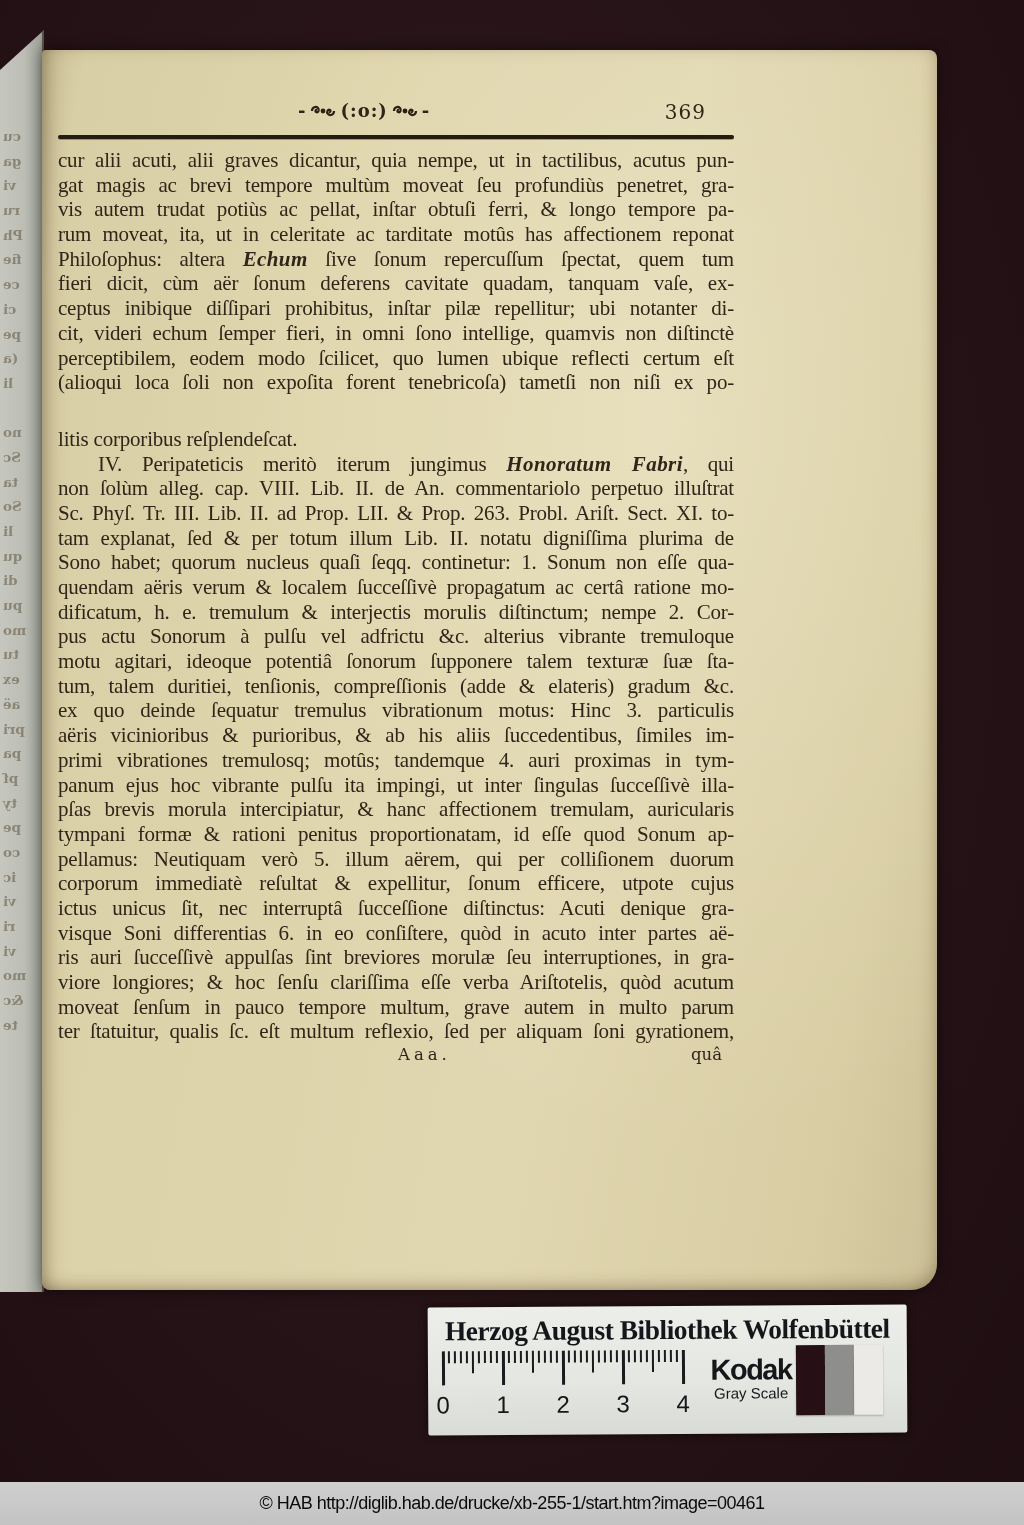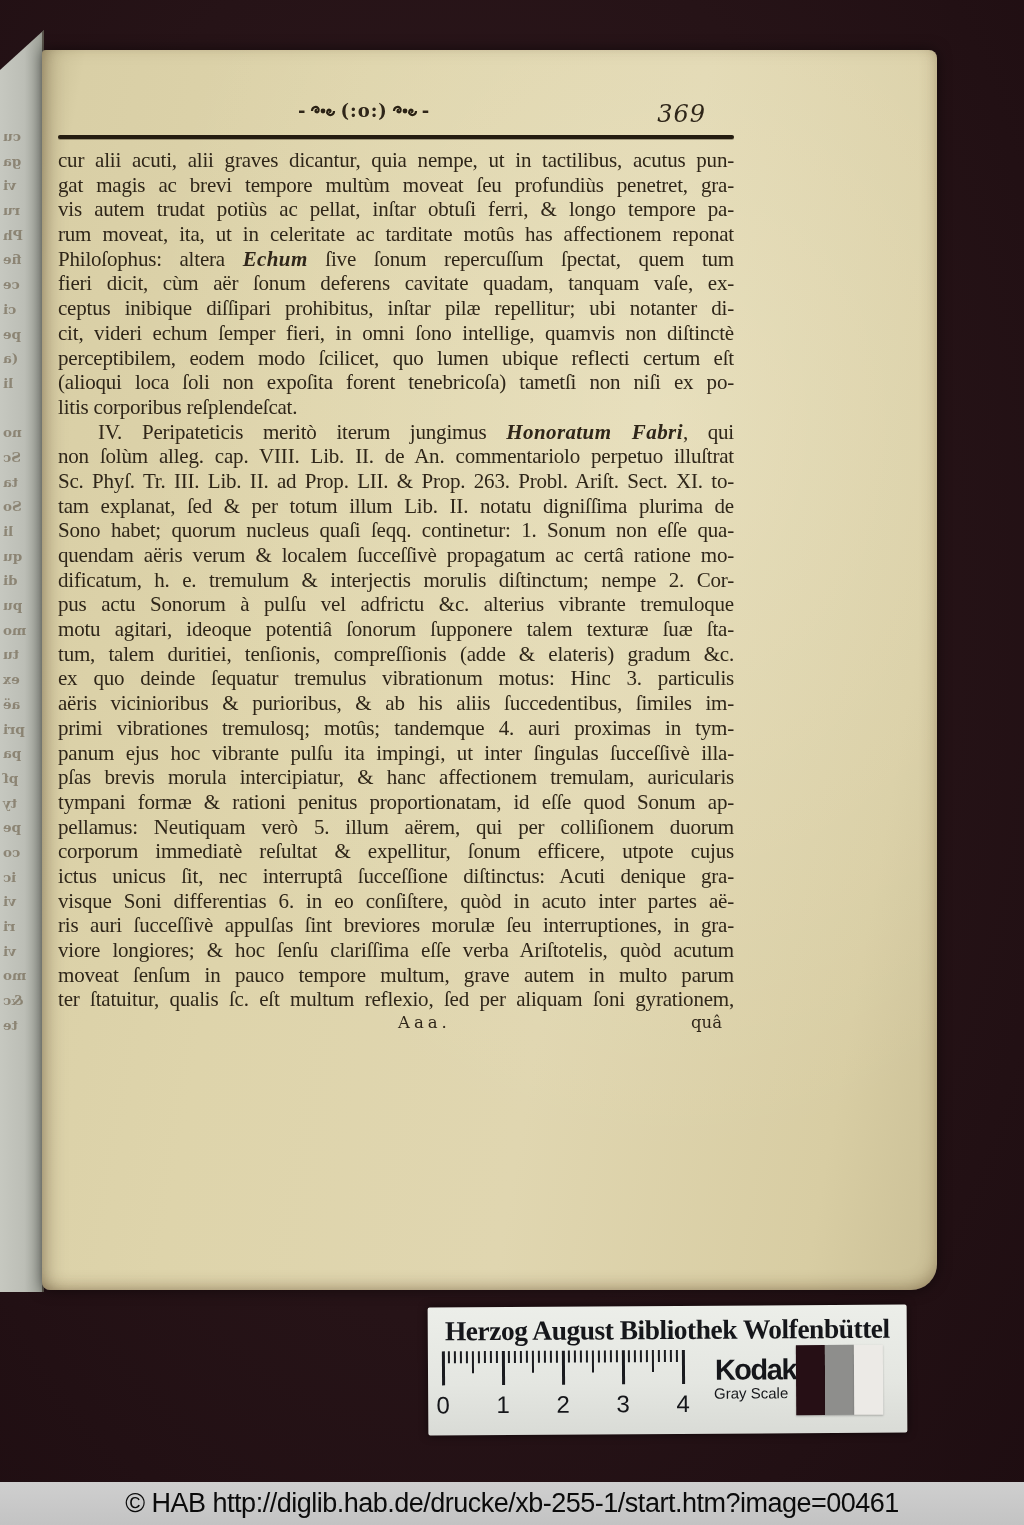--- a/index.html
+++ b/index.html
@@ -24,31 +24,31 @@
           linear-gradient(100deg,#c9bf96 0%,#d9cfa6 4%,#ded4ab 30%,#e0d6b0 60%,#d8cda3 88%,#cbc097 100%);
         border-radius:4px 8px 26px 8px;
         box-shadow:inset 12px 0 22px -12px rgba(60,40,20,.55), inset -6px -8px 18px -8px rgba(90,65,35,.45), 0 0 14px rgba(0,0,0,.5);
         color:#2f2619;}
   .page-inner{position:absolute;left:16px;top:0;width:676px;}
 
   .page-header{position:relative;height:34px;margin-top:48px;}
   .ornament{position:absolute;left:240px;top:2px;display:flex;align-items:center;gap:4px;
             font-weight:bold;font-size:18px;letter-spacing:1px;}
   .ornament .dash{font-weight:bold;}
-  .page-number{position:absolute;right:28px;top:2px;font-style:italic;font-size:24px;letter-spacing:1px;}
+  .page-number{position:absolute;right:28px;top:2px;font-size:20px;letter-spacing:1px;}
   .header-rule{height:4px;background:#241c10;border-radius:2px;margin-top:3px;
                box-shadow:0 1px 0 rgba(36,28,16,.35);}
 
   .body-text{margin-top:9px;}
   .bline{height:24.7px;line-height:24.7px;font-size:21px;letter-spacing:-0.2px;
          text-align:justify;text-align-last:justify;overflow:hidden;white-space:nowrap;
          display:flex;justify-content:space-between;font-family:Liberation Serif, serif;}
   .bline span{white-space:pre;}
   .bline{display:block;}
-  .bline.nj{text-align-last:left;}
+  .bline.nj{text-align-last:left;margin-top:32px;}
   .bline.indent{padding-left:40px;}
   .it{font-style:italic;font-weight:bold;letter-spacing:.4px;}
 
   .sig-row{position:relative;height:26px;margin-top:1px;font-size:16.5px;}
   .signature{position:absolute;left:340px;letter-spacing:4px;}
   .catchword{position:absolute;right:12px;}
 
   
   .kodak-card{position:absolute;left:428px;top:1306px;width:479px;height:128px;
               background:linear-gradient(180deg,#eceee9 0%,#e4e6e1 60%,#d9dbd6 100%);
@@ -61,30 +61,30 @@
   .ticks{position:absolute;left:0;top:0;height:46px;width:100%;}
   .ticks i{position:absolute;top:0;width:2px;background:#1a1b1f;display:block;}
   .ticks i.t1{height:12px;}
   .ticks i.t2{height:22px;}
   .ticks i.t3{height:34px;width:2.5px;}
   .nums{position:absolute;left:0;top:40px;height:30px;width:100%;
         font-family:"Liberation Sans",sans-serif;font-size:24px;}
   .nums span{position:absolute;transform:translateX(-50%);}
   .kodak-brand{position:absolute;left:278px;top:8px;width:90px;text-align:center;
                font-family:"Liberation Sans",sans-serif;}
-  .kodak-logo{font-weight:bold;font-size:29px;letter-spacing:-1.5px;text-align:right;}
+  .kodak-logo{font-weight:bold;font-size:29px;letter-spacing:-1.5px;}
   .gray-scale-label{font-size:15px;margin-top:-2px;}
   .patches{position:absolute;left:368px;top:0;display:flex;height:70px;}
   .patches div{width:29px;height:70px;box-shadow:0 1px 2px rgba(0,0,0,.25);}
 
   
   .caption-bar{position:absolute;left:0;bottom:0;width:100%;height:43px;
                background:linear-gradient(180deg,#cfcfcf,#c3c3c3);
                display:flex;align-items:center;justify-content:center;}
-  .caption-bar span{font-family:"Liberation Sans",sans-serif;font-size:27px;color:#0b0b0b;
+  .caption-bar span{font-family:"Liberation Sans",sans-serif;font-size:18px;color:#0b0b0b;
                     letter-spacing:-0.5px;}
 </style>
 </head>
 <body>
 
 <div class="stage">
 
   <div class="fore-edge">
     <div class="ghost-col">
         <div>cu</div>

